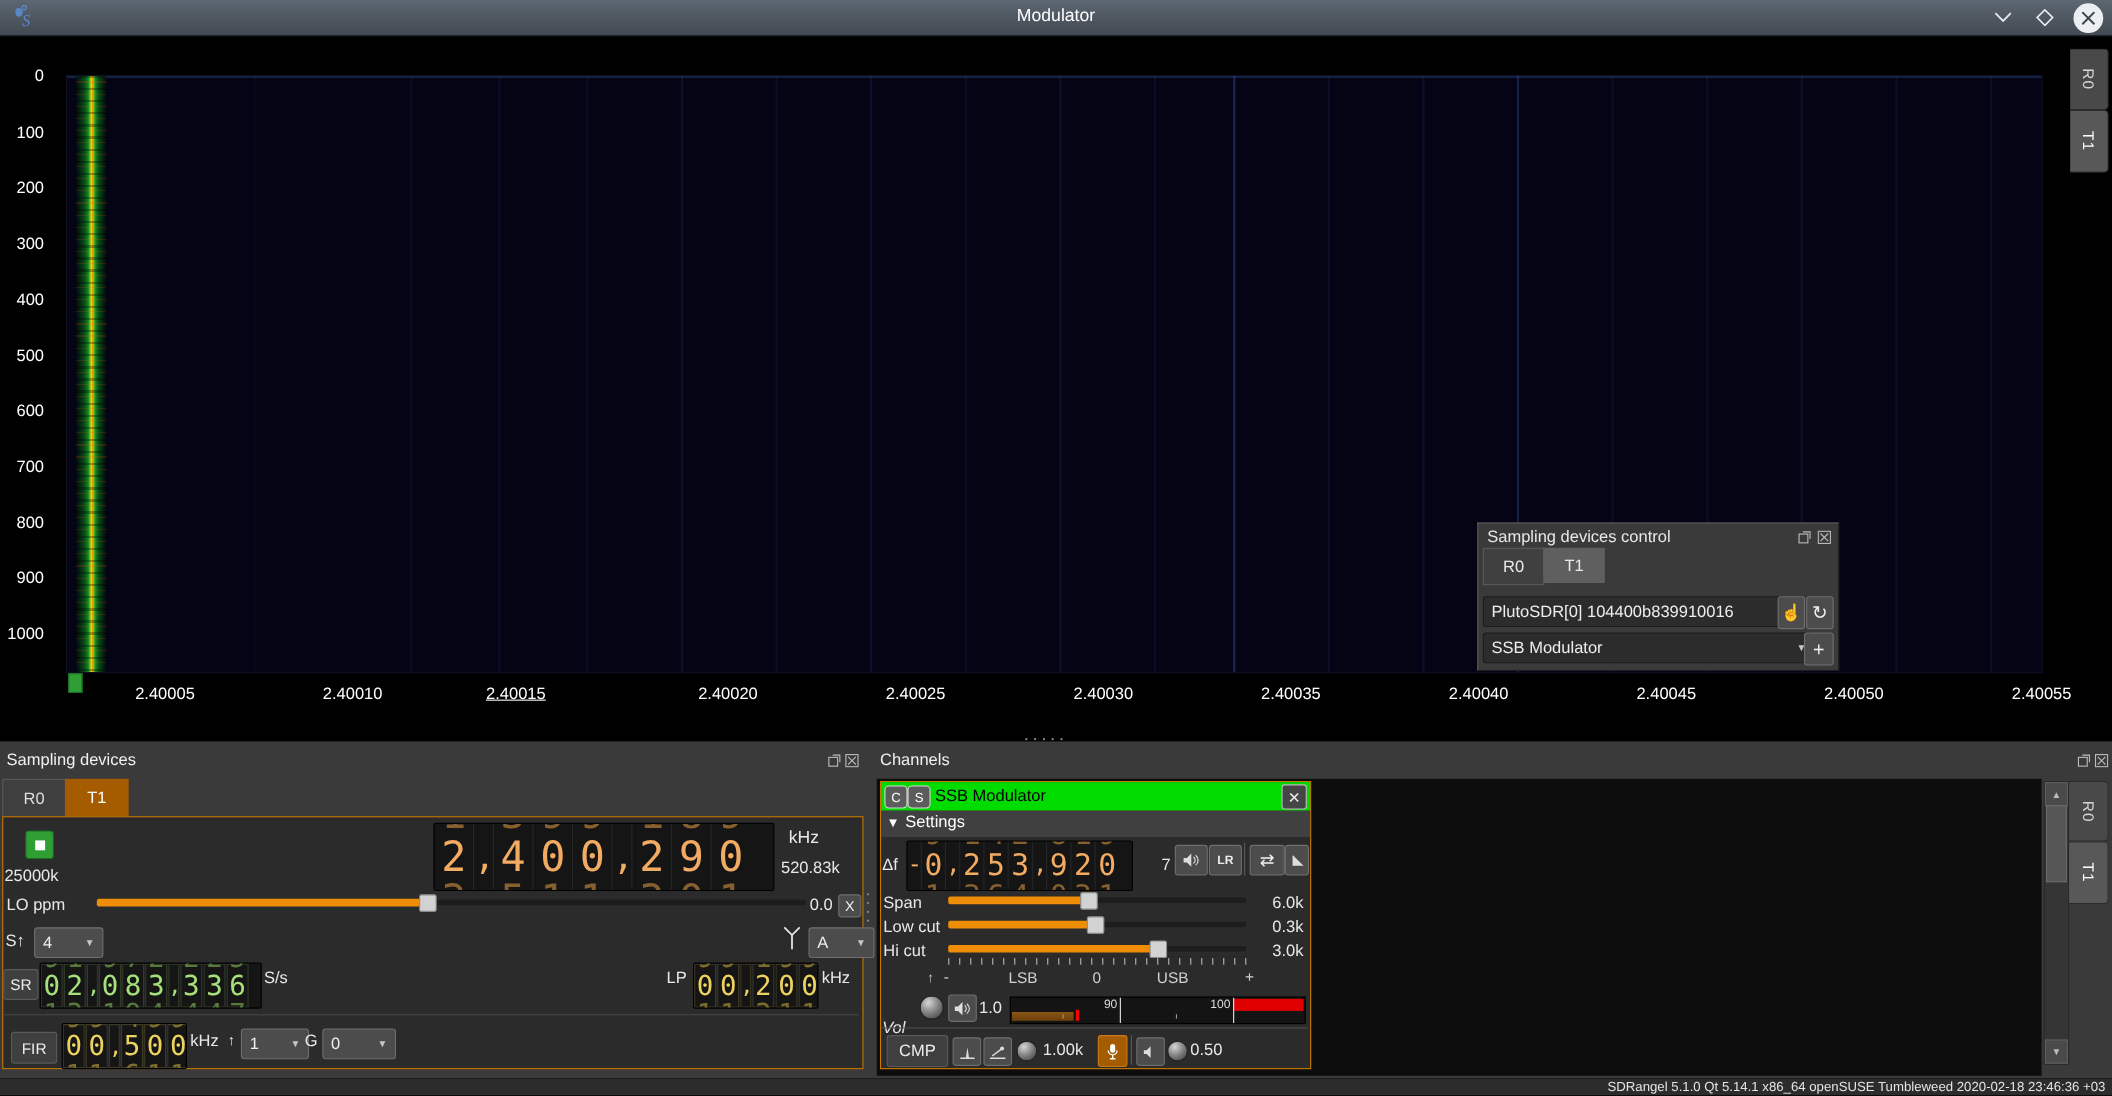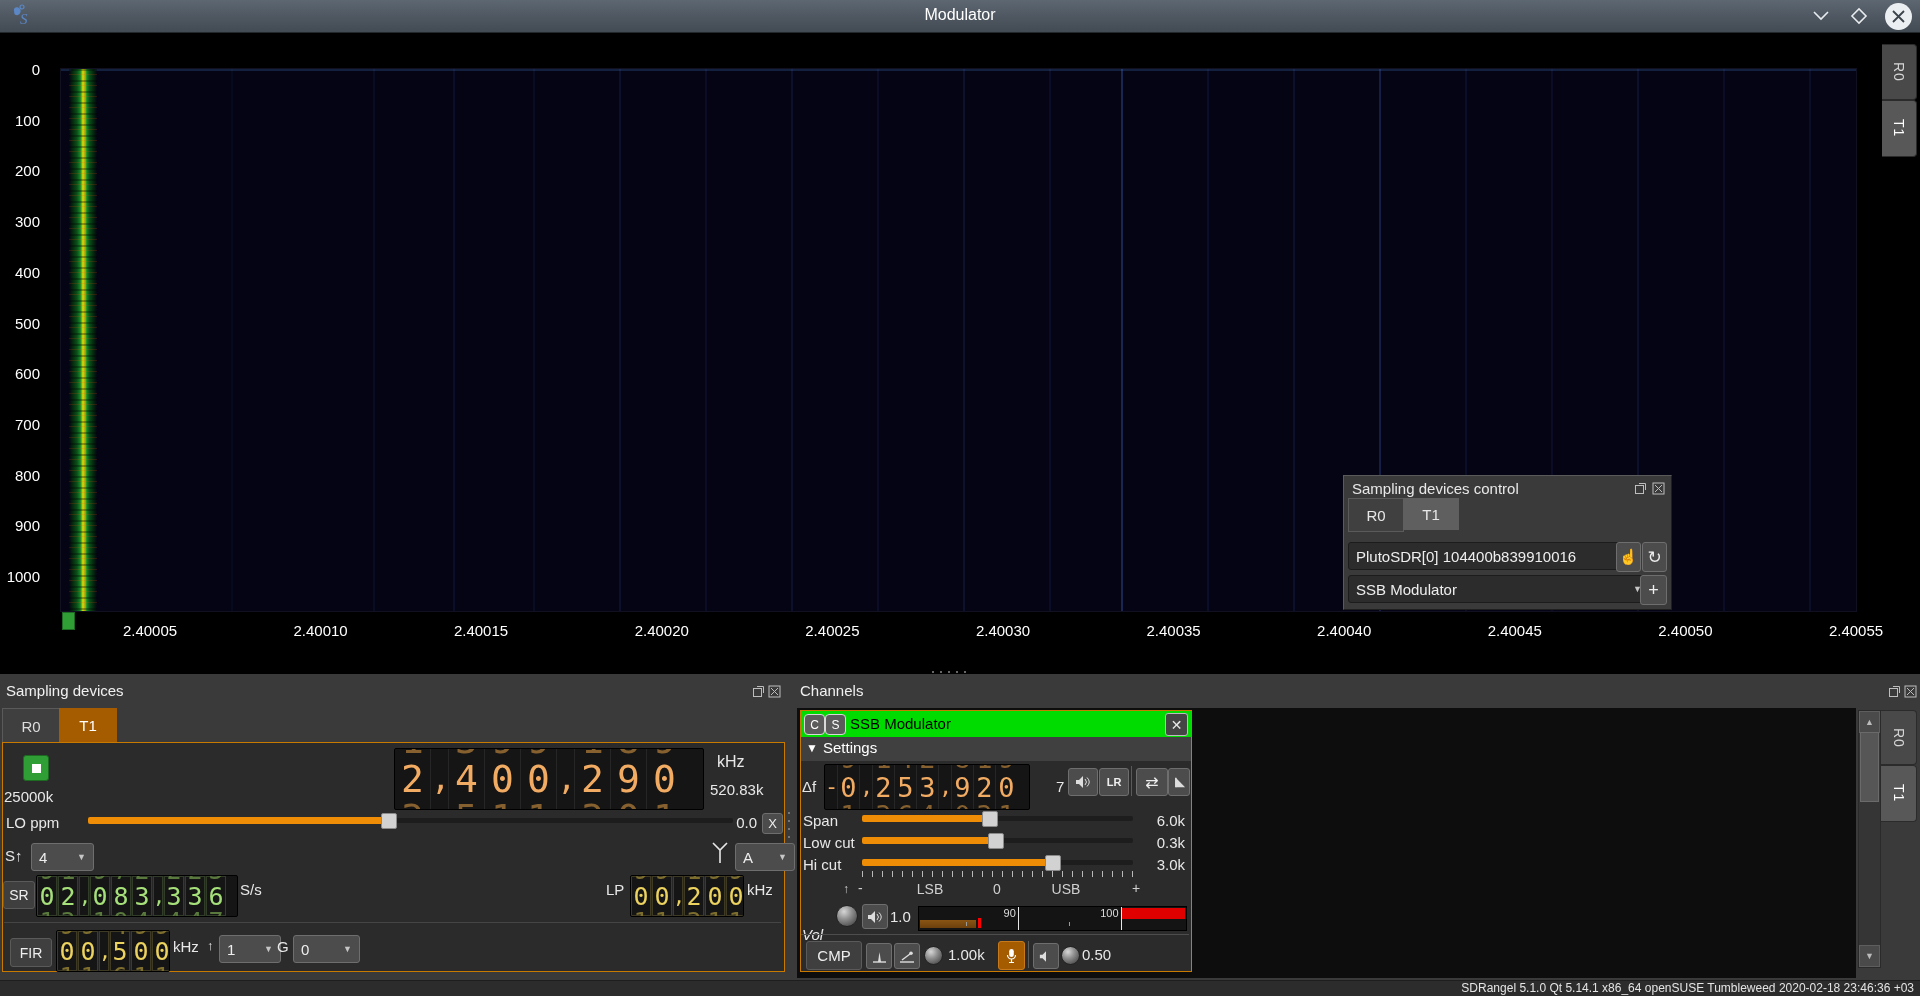--- a/index.html
+++ b/index.html
@@ -189,21 +189,21 @@
       <div class="wline" style="left: 1490px; opacity: 0.09;"></div>
       <div class="wline" style="left: 1576px; opacity: 0.12;"></div>
       <div class="wline" style="left: 1662px; opacity: 0.09;"></div>
       <div class="wline" style="left: 1748px; opacity: 0.1;"></div>
     </div>
 
   <div class="chmarker"></div>
   <div class="faxis">
       <div class="flab" style="left: 150px;">2.40005</div>
       <div class="flab" style="left: 320.6px;">2.40010</div>
-      <div class="flab" style="left: 481px;">2.40015</div>
+      <div class="flab" style="left: 469px; text-decoration: underline;">2.40015</div>
       <div class="flab" style="left: 661.8px;">2.40020</div>
       <div class="flab" style="left: 832.4px;">2.40025</div>
       <div class="flab" style="left: 1003px;">2.40030</div>
       <div class="flab" style="left: 1173.6px;">2.40035</div>
       <div class="flab" style="left: 1344.2px;">2.40040</div>
       <div class="flab" style="left: 1514.8px;">2.40045</div>
       <div class="flab" style="left: 1685.4px;">2.40050</div>
       <div class="flab" style="left: 1856px;">2.40055</div>
     </div>
 

